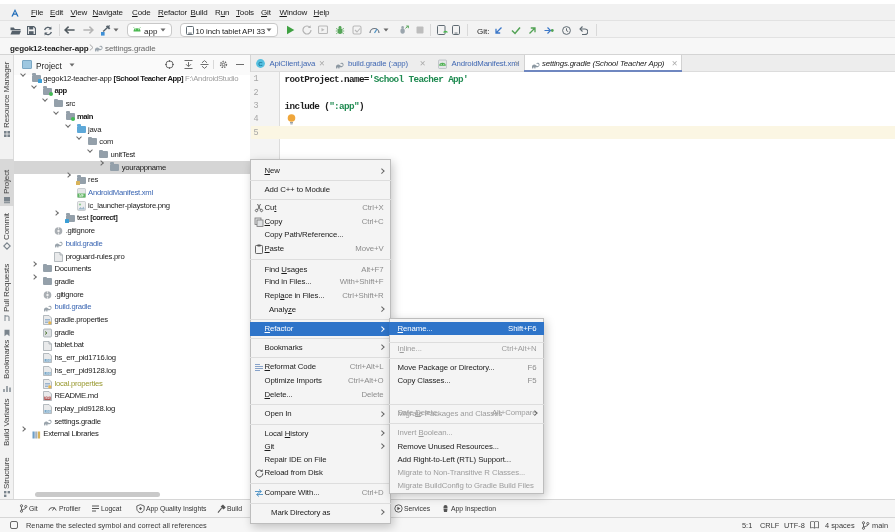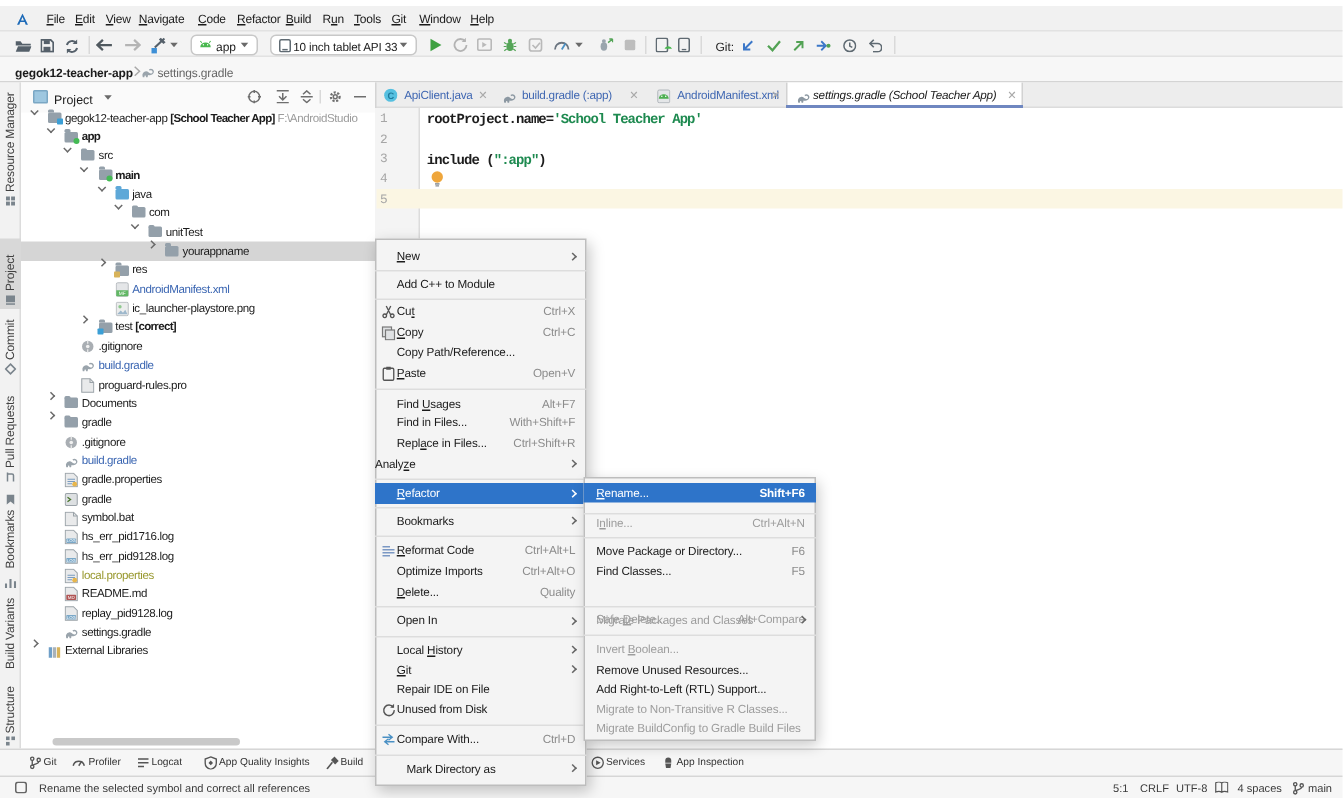--- a/index.html
+++ b/index.html
@@ -55,21 +55,21 @@
 .lnum{position:absolute;width:16px;text-align:right;font-family:"Liberation Mono",monospace;font-size:8.5px;color:#a6a6a6;letter-spacing:-0.5px;}
 #caretline{position:absolute;left:251px;top:125.7px;width:644px;height:13.3px;background:#fbf6e3;}
 
 .pop{position:absolute;background:#f4f4f4;border:1px solid #bdbdbd;box-shadow:2px 3px 9px rgba(0,0,0,0.22);z-index:40;}
 .prow{position:absolute;left:0;width:100%;height:13.4px;line-height:13.5px;font-size:7.8px;color:#1b1b1b;white-space:nowrap;letter-spacing:-0.1px;}
 .prow u{text-decoration-thickness:0.8px;text-underline-offset:1px;}
 .prow .sc{position:absolute;right:7px;color:#8c8c8c;}
 .prow .ar{position:absolute;right:7px;top:4.5px;width:3.6px;height:3.6px;border-right:1.2px solid #666;border-top:1.2px solid #666;transform:rotate(45deg);}
 .prow.dis,.prow.dis .sc{color:#9d9d9d;}
 .prow.hot{background:#2e74c9;color:#fff;}
-.prow.hot .sc{color:#fff;font-weight:bold;}
+.prow.hot .sc{color:#fff;}
 .prow.hot .ar{border-color:#fff;}
 .psep{position:absolute;left:0px;width:100%;height:1px;background:#dddddd;}
 .picon{position:absolute;left:4px;top:2px;width:10px;height:10px;}
 
 .bwi{position:absolute;top:0;height:17px;line-height:18px;font-size:6.8px;color:#333;}
 .swi{position:absolute;top:0;height:14px;line-height:15px;font-size:7.4px;color:#3a3a3a;}
 svg{display:block;}
 .pm{left:250px;width:140.5px;z-index:41;}
 .ps{left:388.5px;width:155px;z-index:43;}
 #submenu{z-index:42;}
@@ -427,21 +427,21 @@
     <path d="M2 3.5 l2 1.5 -2 1.5" fill="none" stroke="#49742c" stroke-width="0.9"></path>
   </svg>
 <div class="trow" style="top:325.7px">
     <span class="ab" style="left:40.5px">gradle</span>
   </div>
 <svg class="ab" style="left:43.2px;top:340.6px" width="9" height="10" viewBox="0 0 9 10">
     <path d="M0.5 0.5 h5.5 l2.5 2.5 v6.5 h-8 z" fill="#e9eaeb" stroke="#9aa2a8" stroke-width="0.7"></path>
     <path d="M6 0.5 v2.5 h2.5" fill="none" stroke="#9aa2a8" stroke-width="0.7"></path>
   </svg>
 <div class="trow" style="top:338.4px">
-    <span class="ab" style="left:40.5px">symbol.bat</span>
+    <span class="ab" style="left:40.5px">tablet.bat</span>
   </div>
 <svg class="ab" style="left:43.2px;top:353.3px" width="9" height="10" viewBox="0 0 9 10">
     <path d="M0.5 0.5 h5.5 l2.5 2.5 v6.5 h-8 z" fill="#e9eaeb" stroke="#9aa2a8" stroke-width="0.7"></path>
     <rect x="1.2" y="6" width="6.5" height="3" rx="0.5" fill="#7aa8c8"></rect>
     <text x="4.5" y="8.6" font-size="2.8" fill="#fff" text-anchor="middle" font-family="sans-serif">LOG</text>
   </svg>
 <div class="trow" style="top:351.1px">
     <span class="ab" style="left:40.5px">hs_err_pid1716.log</span>
   </div>
 <svg class="ab" style="left:43.2px;top:366.0px" width="9" height="10" viewBox="0 0 9 10">
@@ -616,36 +616,36 @@
   </div>
 <div class="prow pm " style="top:228.3px">
     <span style="position:absolute;left:14.5px">Copy Path/Reference...</span>
   </div>
 <div class="prow pm " style="top:242.3px">
     <svg class="picon" width="10" height="10" viewBox="0 0 10 10">
       <rect x="1.5" y="1.5" width="7" height="8" rx="0.8" fill="none" stroke="#555" stroke-width="0.9"></rect>
       <rect x="3.5" y="0.5" width="3" height="2" fill="#555"></rect>
     </svg>
     <span style="position:absolute;left:14.5px"><u>P</u>aste</span>
-    <span class="sc">Open+V</span>
+    <span class="sc">Move+V</span>
   </div>
 <div class="prow pm " style="top:262.6px">
     <span style="position:absolute;left:14.5px">Find <u>U</u>sages</span>
     <span class="sc">Alt+F7</span>
   </div>
 <div class="prow pm " style="top:275.4px">
     <span style="position:absolute;left:14.5px">Find in Files...</span>
     <span class="sc">With+Shift+F</span>
   </div>
 <div class="prow pm " style="top:289.0px">
     <span style="position:absolute;left:14.5px">Repl<u>a</u>ce in Files...</span>
     <span class="sc">Ctrl+Shift+R</span>
   </div>
 <div class="prow pm " style="top:302.9px">
-    <span style="position:absolute;left:0">Analy<u>z</u>e</span>
+    <span style="position:absolute;left:19px">Analy<u>z</u>e</span>
     <span class="ar"></span>
   </div>
 <div class="prow pm hot" style="top:322.2px">
     <span style="position:absolute;left:14.5px"><u>R</u>efactor</span>
     <span class="ar"></span>
   </div>
 <div class="prow pm " style="top:340.5px">
     <span style="position:absolute;left:14.5px">Bookmarks</span>
     <span class="ar"></span>
   </div>
@@ -655,21 +655,21 @@
     </svg>
     <span style="position:absolute;left:14.5px"><u>R</u>eformat Code</span>
     <span class="sc">Ctrl+Alt+L</span>
   </div>
 <div class="prow pm " style="top:374.1px">
     <span style="position:absolute;left:14.5px">Optimize Imports</span>
     <span class="sc">Ctrl+Alt+O</span>
   </div>
 <div class="prow pm " style="top:387.5px">
     <span style="position:absolute;left:14.5px"><u>D</u>elete...</span>
-    <span class="sc">Quality</span>
+    <span class="sc">Delete</span>
   </div>
 <div class="prow pm " style="top:407.3px">
     <span style="position:absolute;left:14.5px">Open In</span>
     <span class="ar"></span>
   </div>
 <div class="prow pm " style="top:426.5px">
     <span style="position:absolute;left:14.5px">Local <u>H</u>istory</span>
     <span class="ar"></span>
   </div>
 <div class="prow pm " style="top:439.8px">
@@ -677,21 +677,21 @@
     <span class="ar"></span>
   </div>
 <div class="prow pm " style="top:452.8px">
     <span style="position:absolute;left:14.5px">Repair IDE on File</span>
   </div>
 <div class="prow pm " style="top:466.2px">
     <svg class="picon" width="10" height="10" viewBox="0 0 10 10">
       <path d="M8.2 3.6 A3.5 3.5 0 1 0 8.8 5.4" fill="none" stroke="#555" stroke-width="1"></path>
       <path d="M8.7 1.2 v2.6 h-2.6 z" fill="#555"></path>
     </svg>
-    <span style="position:absolute;left:14.5px">Unused from Disk</span>
+    <span style="position:absolute;left:14.5px">Reload from Disk</span>
   </div>
 <div class="prow pm " style="top:486.0px">
     <svg class="picon" width="10" height="10" viewBox="0 0 10 10">
       <path d="M1 3.5 h6 M5 1.5 l2.5 2 -2.5 2" fill="none" stroke="#4a90c4" stroke-width="0.9"></path>
       <path d="M9 6.5 h-6 M5 8.5 L2.5 6.5 l2.5-2" fill="none" stroke="#4a90c4" stroke-width="0.9"></path>
     </svg>
     <span style="position:absolute;left:14.5px">Compare With...</span>
     <span class="sc">Ctrl+D</span>
   </div>
 <div class="prow pm " style="top:505.9px">
@@ -715,21 +715,21 @@
   </div>
 <div class="prow ps dis" style="top:342.0px">
     <span style="position:absolute;left:9px">I<u>n</u>line...</span>
     <span class="sc">Ctrl+Alt+N</span>
   </div>
 <div class="prow ps " style="top:361.1px">
     <span style="position:absolute;left:9px">Move Package or Directory...</span>
     <span class="sc">F6</span>
   </div>
 <div class="prow ps " style="top:374.3px">
-    <span style="position:absolute;left:9px">Find Classes...</span>
+    <span style="position:absolute;left:9px">Copy Classes...</span>
     <span class="sc">F5</span>
   </div>
 <div class="prow ps dis" style="top:406px">
     <span style="position:absolute;left:9px">Safe <u>D</u>elete...</span>
     <span class="sc">Alt+Compare</span>
   </div>
 <div class="prow ps dis" style="top:406.6px">
     <span style="position:absolute;left:9px">Migrate Packages and Classes</span>
     <span class="ar"></span>
   </div>

